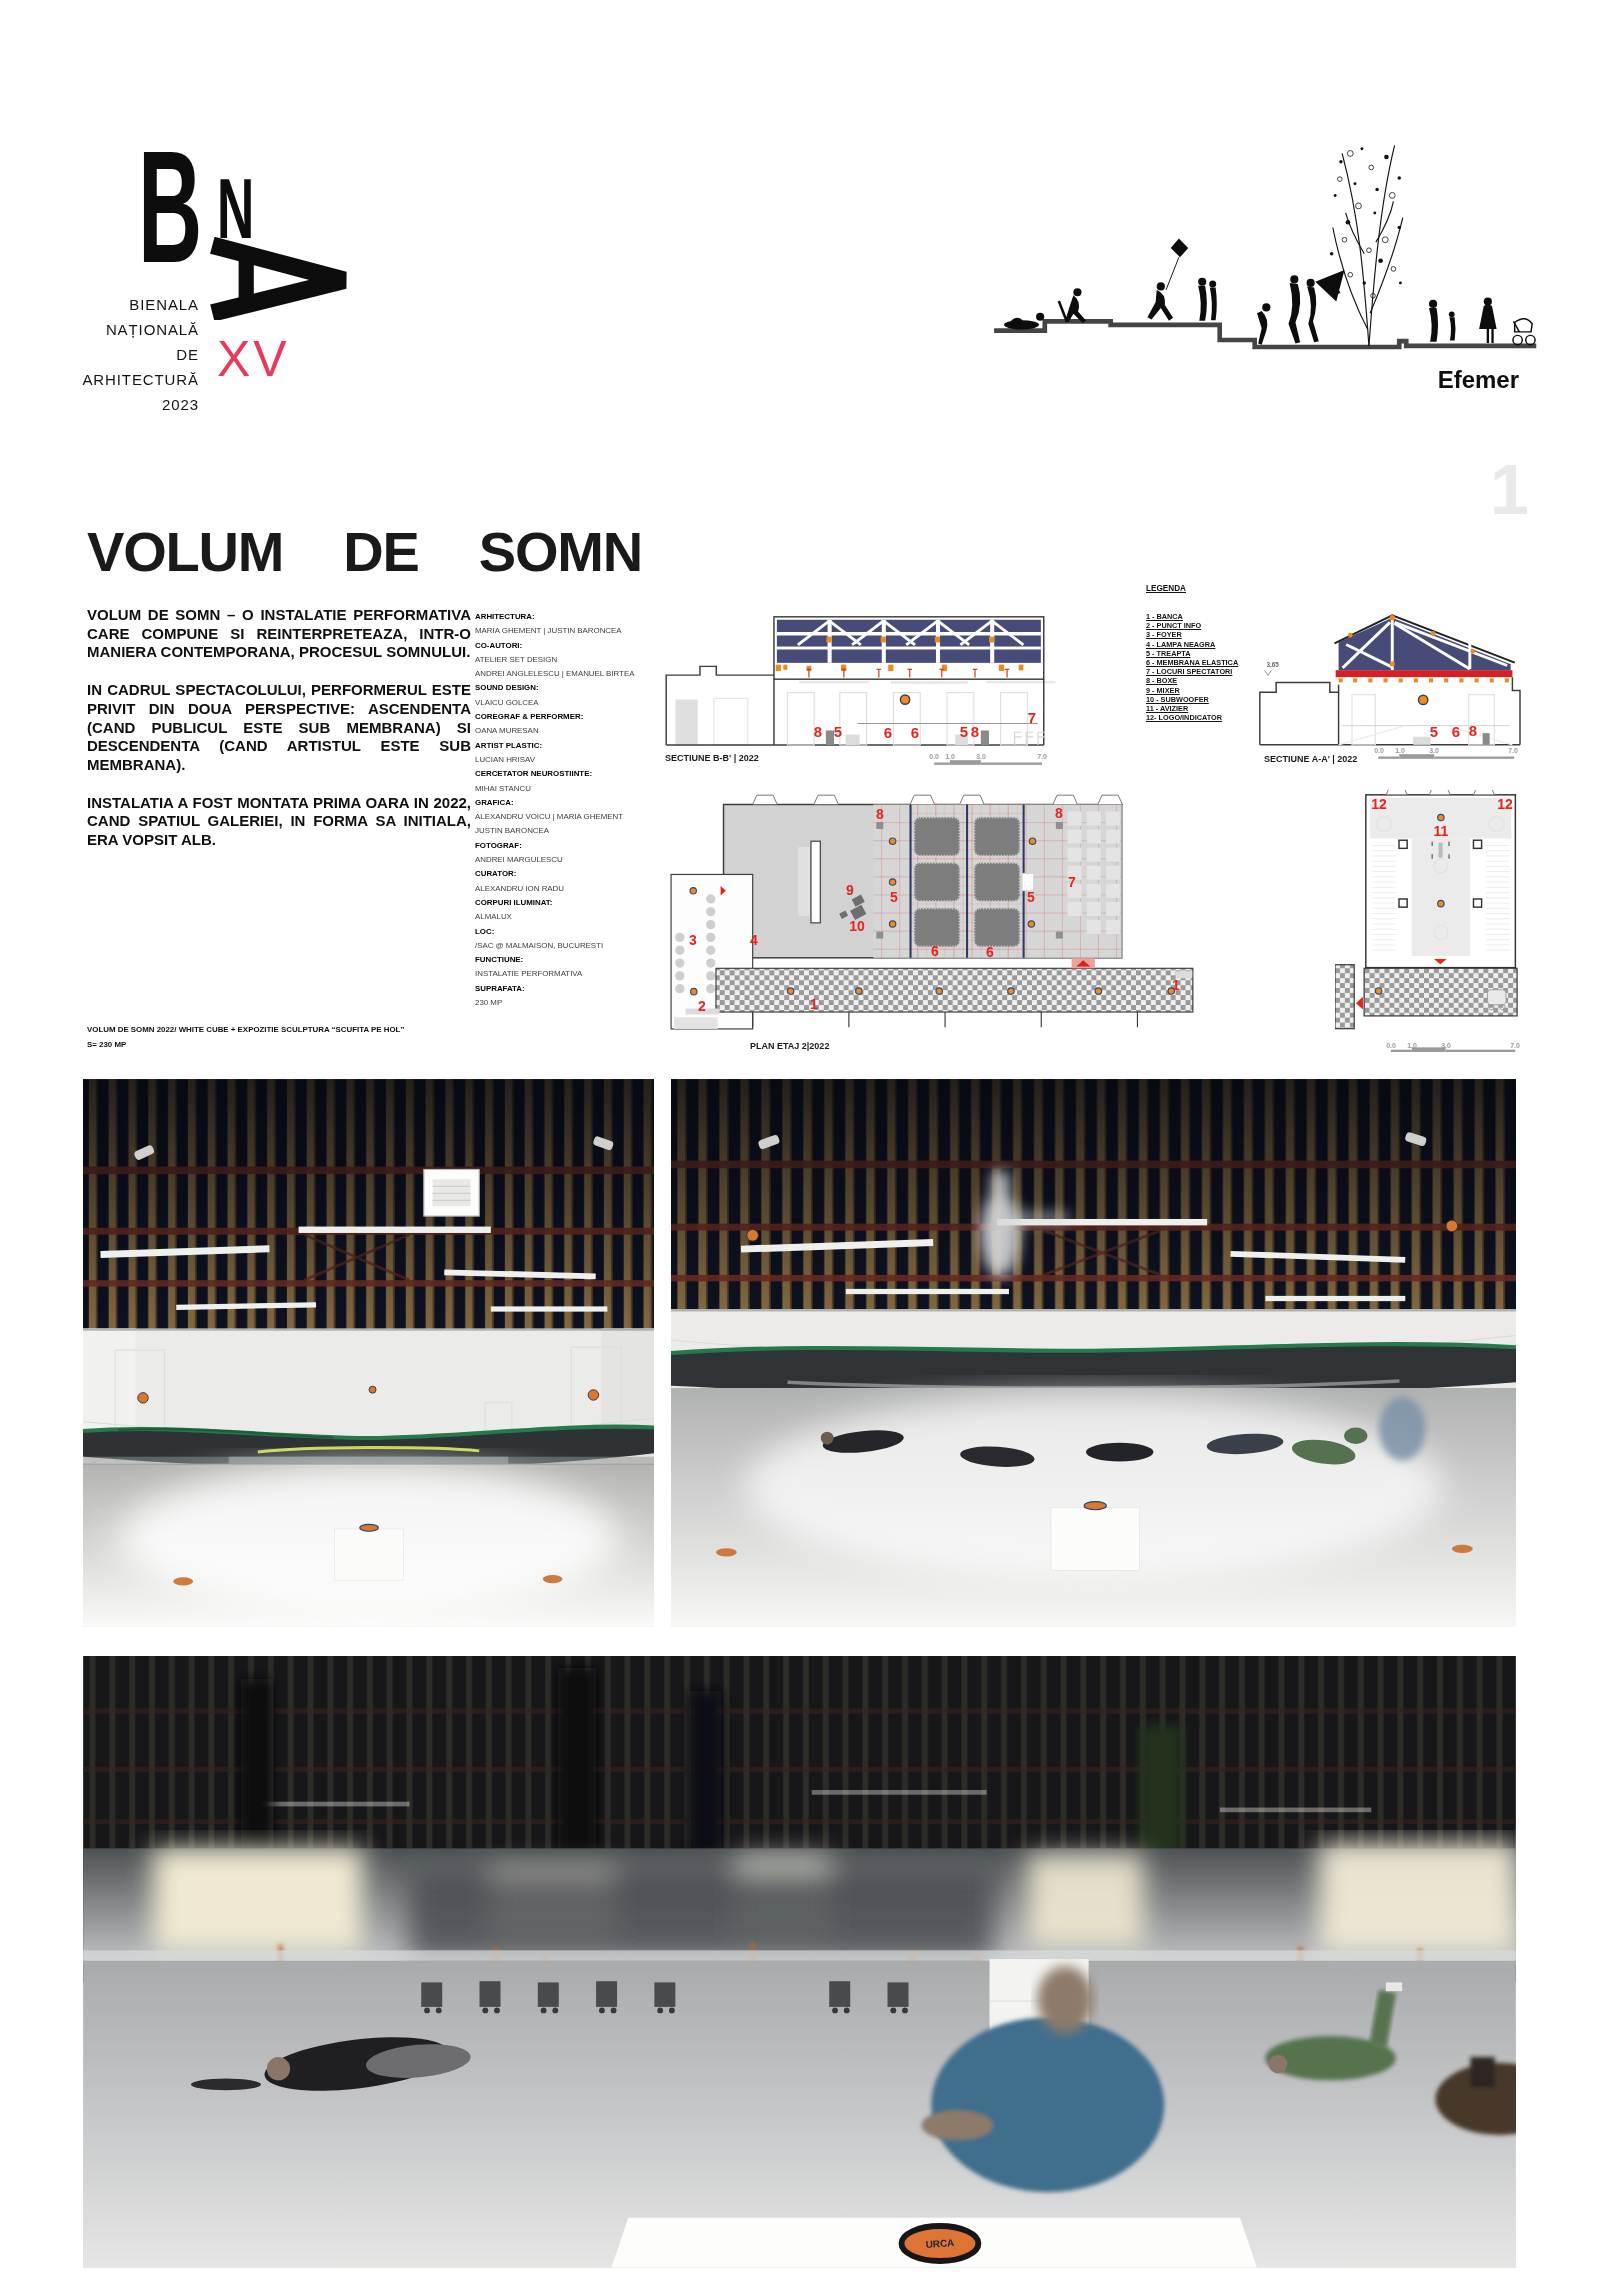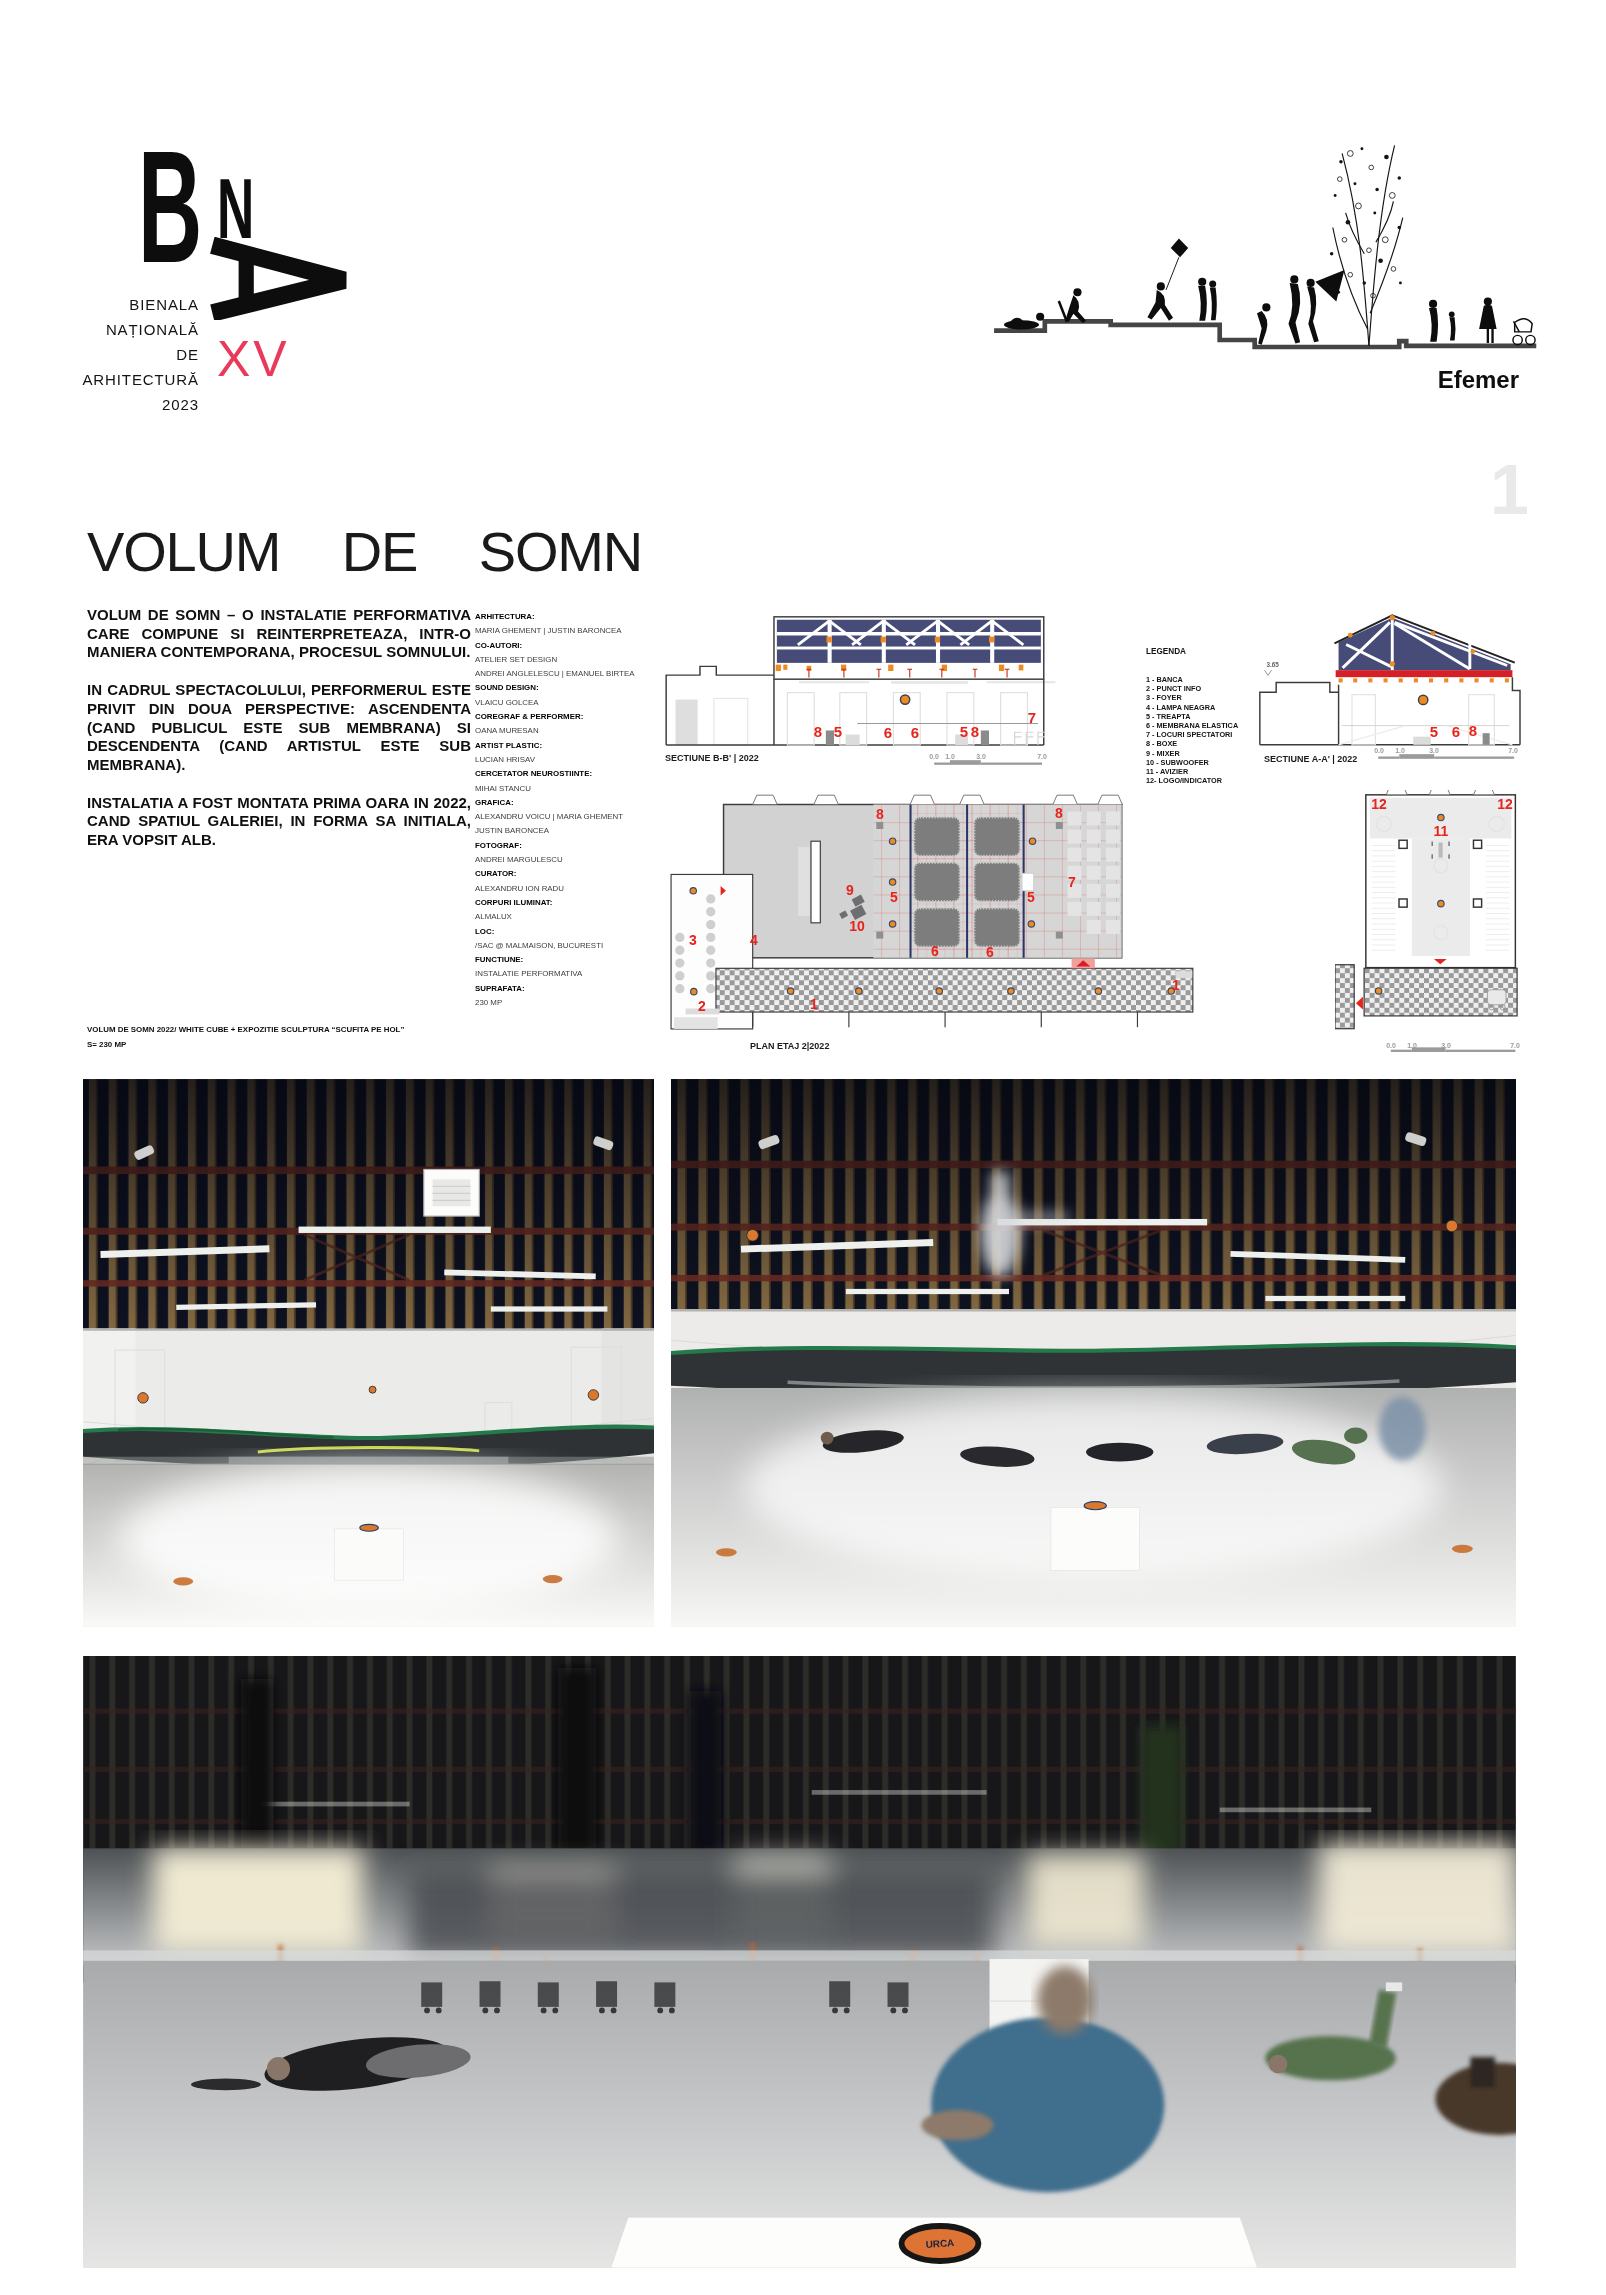--- a/index.html
+++ b/index.html
@@ -13,29 +13,29 @@
           transform:scaleX(.60);transform-origin:left top;color:#0d0d0d;}
   .logo-a{left:210px;top:237px;width:139px;height:83px;}
   .logo-lines{left:82px;top:292px;width:117px;text-align:right;font-size:15px;
               letter-spacing:0.9px;line-height:25px;font-weight:400;color:#141414;}
   .logo-xv{left:217px;top:330px;font-size:50px;font-weight:400;letter-spacing:2.9px;}
   
   .efemer{left:1394px;top:366px;width:125px;text-align:right;font-size:24px;font-weight:700;color:#0f0f0f;}
   .page-num{left:1490px;top:455px;font-size:70px;font-weight:700;color:#e9e9e9;line-height:1;}
   
   .title{left:87px;top:524px;width:555px;display:flex;justify-content:space-between;
-         font-size:56px;font-weight:400;letter-spacing:-1.2px;color:#1a1a1a;line-height:1;}
+         font-size:56px;font-weight:700;letter-spacing:-1.2px;color:#1a1a1a;line-height:1;}
   .intro{left:87px;top:606px;width:384px;font-size:15px;font-weight:700;
          line-height:18.7px;text-align:justify;color:#101010;}
   .intro p{margin:0 0 19px 0;}
   .footnote{left:87px;top:1022px;font-size:7.9px;font-weight:700;line-height:15px;color:#101010;}
   .credits{left:475px;top:610px;width:178px;font-size:7.9px;line-height:14.3px;}
   .cr-label{font-weight:700;color:#000;}
   .cr-value{font-weight:400;color:#3c3c3c;}
-  .legend{left:1146px;top:647px;width:128px;font-size:7.3px;font-weight:700;color:#141414;}
+  .legend{left:1146px;top:584px;width:128px;font-size:7.3px;font-weight:700;color:#141414;text-decoration:underline;}
   .legend-title{font-size:8.2px;margin-bottom:19px;}
   .lg-item{line-height:9.2px;}
   
   .drawing{position:absolute;}
   .drawing svg{position:absolute;left:0;top:0;}
   .ann{position:absolute;transform:translate(-50%,-50%);font-weight:700;white-space:nowrap;
        font-family:"Liberation Sans",sans-serif;line-height:1;}
   .d-label{position:absolute;font-size:9px;font-weight:700;color:#1a1a1a;white-space:nowrap;}
   
   .photo{position:absolute;overflow:hidden;background:#ddd;}

